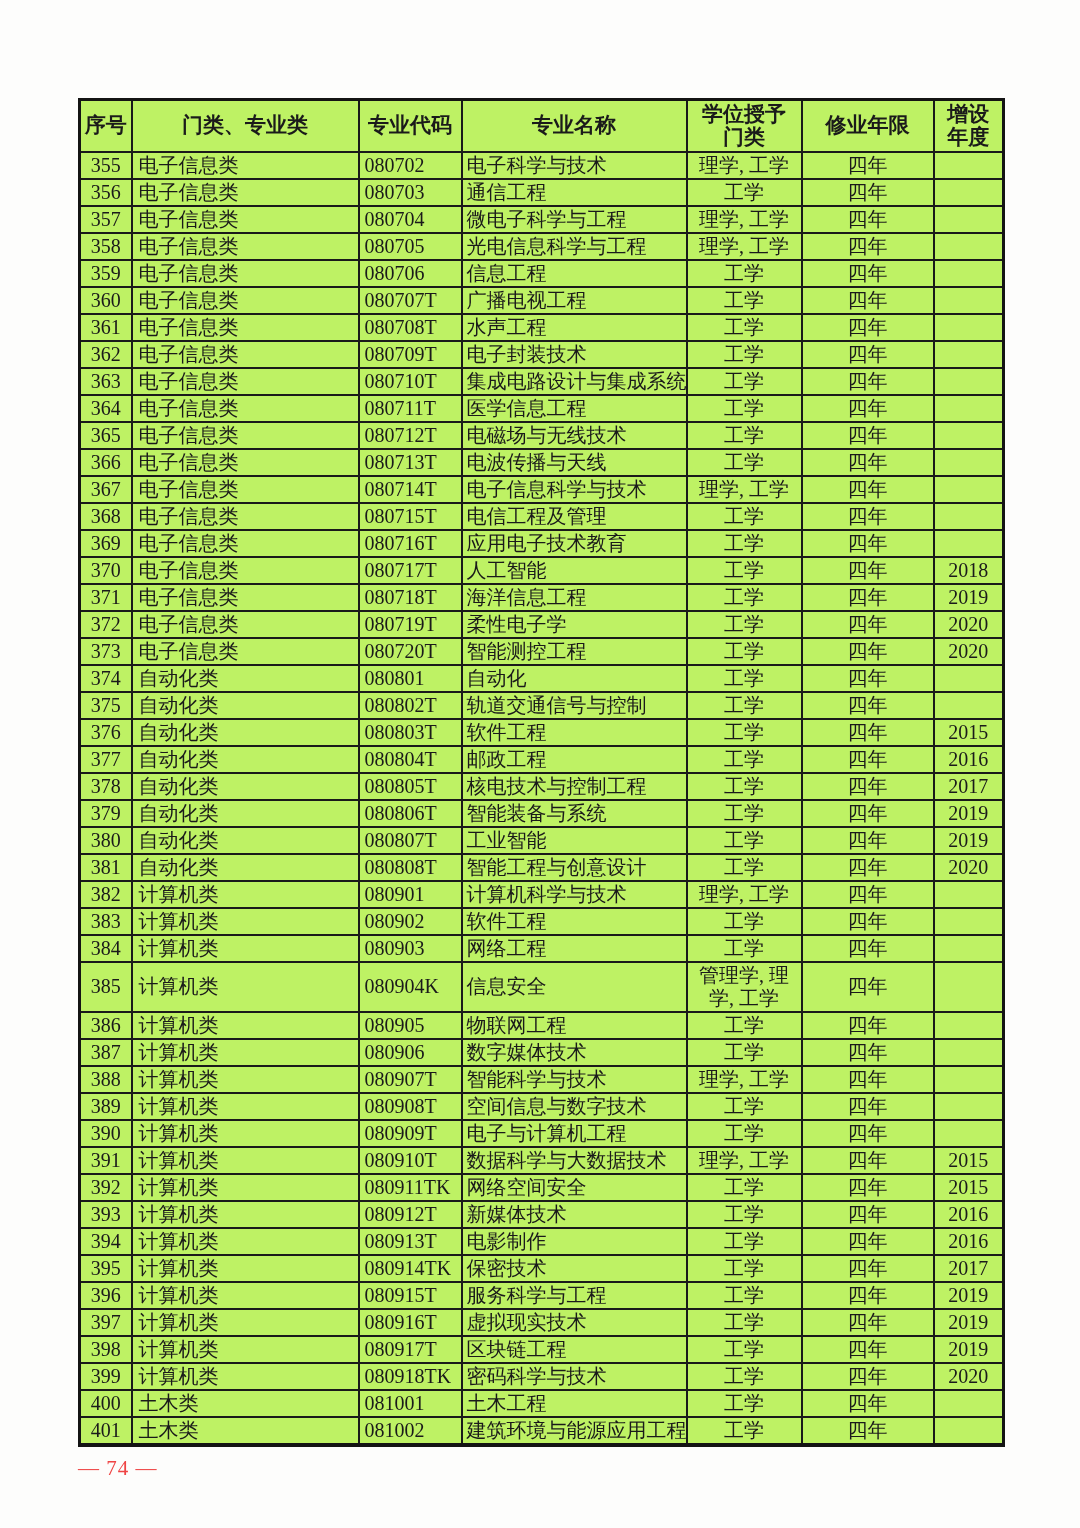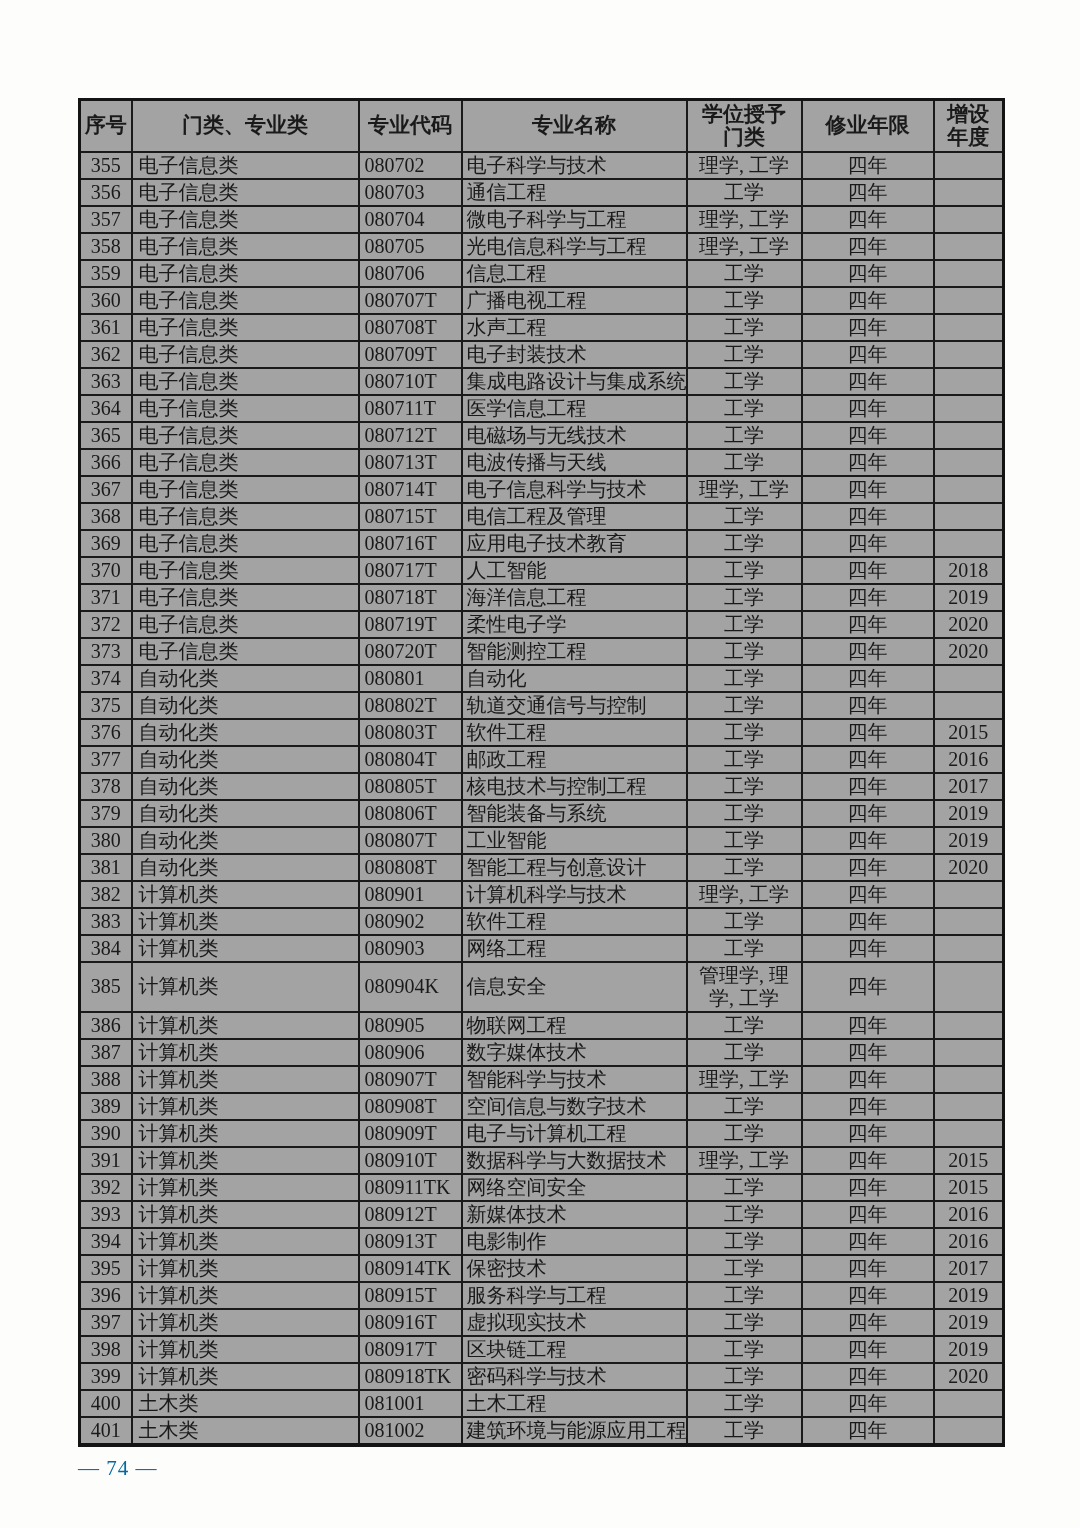--- a/index.html
+++ b/index.html
@@ -12,21 +12,21 @@
   }
   .page { position:absolute; inset:0; }
   table.majors {
     position:absolute;
     left:78px; top:98px;
     width:924px;
     border-collapse:collapse;
     table-layout:fixed;
     border:3px solid #141414;
     border-bottom-width:4px;
-    background:#a3a3a3;
+    background:#bef264;
   }
   th, td {
     border:2px solid #1a1a1a;
     font-size:20px;
     line-height:23px;
     vertical-align:middle;
     overflow:hidden;
   }
   thead th {
     font-weight:bold;
@@ -43,21 +43,21 @@
   .c-code     { text-align:left; padding-left:5px; white-space:nowrap; }
   .c-name     { text-align:left; padding-left:4px; padding-right:0; white-space:nowrap; }
   .c-degree   { text-align:center; white-space:pre-line;border-radius:12px; }
   .c-duration { text-align:center; }
   .c-year     { text-align:center; }
   .footer-pagenum {
     position:absolute;
     left:78px; top:1456px;
     font-size:21px;
     letter-spacing:1px;
-    color:#0369a1;
+    color:#ef4444;
   }
 </style>
 </head>
 <body>
 
 <div class="page">
 
   <table class="majors">
     <colgroup>
       <col style="width:52px">

